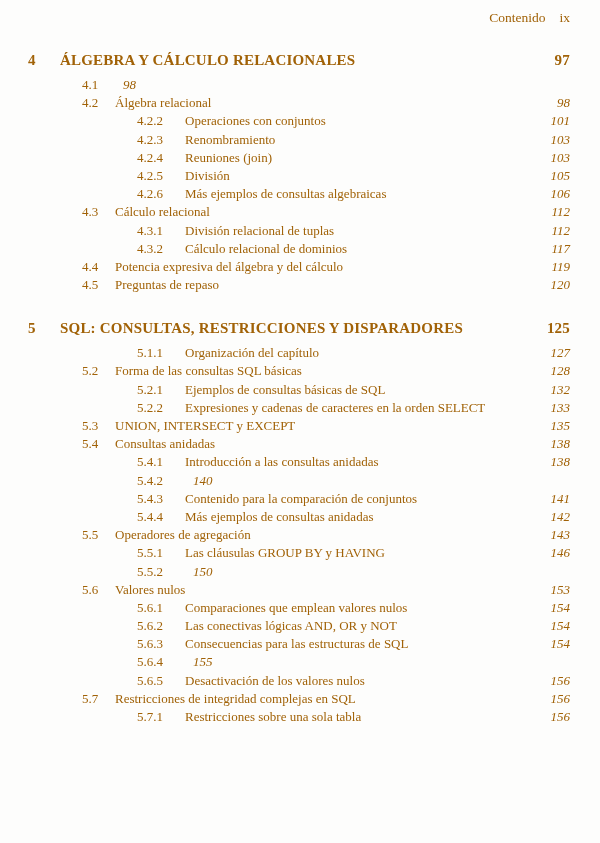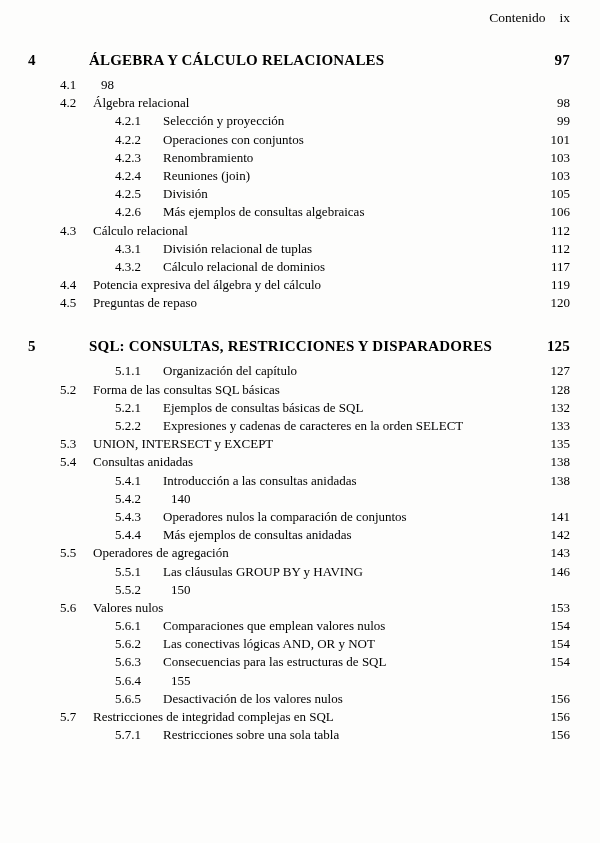--- a/index.html
+++ b/index.html
@@ -8,21 +8,21 @@
     background: #ffffff;
   }
   .page {
     position: relative;
     width: 600px;
     height: 843px;
     background: #fdfdfc;
     box-sizing: border-box;
     padding: 10px 30px 20px 28px;
     font-family: "Liberation Serif", "DejaVu Serif", serif;
-    color: #000000;
+    color: #a16207;
     overflow: hidden;
   }
   .running-header {
     display: flex;
     justify-content: flex-end;
     align-items: baseline;
     gap: 14px;
     font-size: 13.5px;
     margin-bottom: 6px;
   }
@@ -37,45 +37,46 @@
     margin-top: 26px;
     margin-bottom: 7px;
     letter-spacing: 0.2px;
   }
   .chapter-heading .ch-num {
     width: 32px;
     flex: 0 0 32px;
   }
   .chapter-heading .ch-title {
     flex: 1 1 auto;
-    margin-left: 29px;
   }
   .chapter-heading .ch-page {
     flex: 0 0 auto;
     text-align: right;
   }
   .entry {
     display: flex;
     align-items: baseline;
     font-size: 13px;
     height: 18.2px;
     line-height: 18.2px;
   }
   .entry .e-num {
     flex: 0 0 auto;
+    margin-left: 22px;
   }
   .entry .e-title {
     flex: 1 1 auto;
     white-space: nowrap;
     overflow: hidden;
   }
   .entry .e-page {
     flex: 0 0 auto;
     text-align: left;
     padding-left: 8px;
+    font-style: italic;
   }
   .entry.level1 { padding-left: 32px; }
   .entry.level1 .e-num { width: 33px; }
   .entry.level2 { padding-left: 87px; }
   .entry.level2 .e-num { width: 48px; }
 </style>
 </head>
 <body>
 
 <div class="page">
@@ -92,25 +93,20 @@
       <div class="entry level1">
         <span class="e-num">4.1</span>
         <span class="e-page">98</span>
       </div>
       <div class="entry level1">
         <span class="e-num">4.2</span>
         <span class="e-title">Álgebra relacional</span>
         <span class="e-page">98</span>
       </div>
       <div class="entry level2">
-        <span class="e-num">4.2.1</span>
-        <span class="e-title">Selección y proyección</span>
-        <span class="e-page">99</span>
-      </div>
-      <div class="entry level2">
         <span class="e-num">4.2.2</span>
         <span class="e-title">Operaciones con conjuntos</span>
         <span class="e-page">101</span>
       </div>
       <div class="entry level2">
         <span class="e-num">4.2.3</span>
         <span class="e-title">Renombramiento</span>
         <span class="e-page">103</span>
       </div>
       <div class="entry level2">
@@ -192,21 +188,21 @@
         <span class="e-num">5.4.1</span>
         <span class="e-title">Introducción a las consultas anidadas</span>
         <span class="e-page">138</span>
       </div>
       <div class="entry level2">
         <span class="e-num">5.4.2</span>
         <span class="e-page">140</span>
       </div>
       <div class="entry level2">
         <span class="e-num">5.4.3</span>
-        <span class="e-title">Operadores nulos la comparación de conjuntos</span>
+        <span class="e-title">Contenido para la comparación de conjuntos</span>
         <span class="e-page">141</span>
       </div>
       <div class="entry level2">
         <span class="e-num">5.4.4</span>
         <span class="e-title">Más ejemplos de consultas anidadas</span>
         <span class="e-page">142</span>
       </div>
       <div class="entry level1">
         <span class="e-num">5.5</span>
         <span class="e-title">Operadores de agregación</span>

